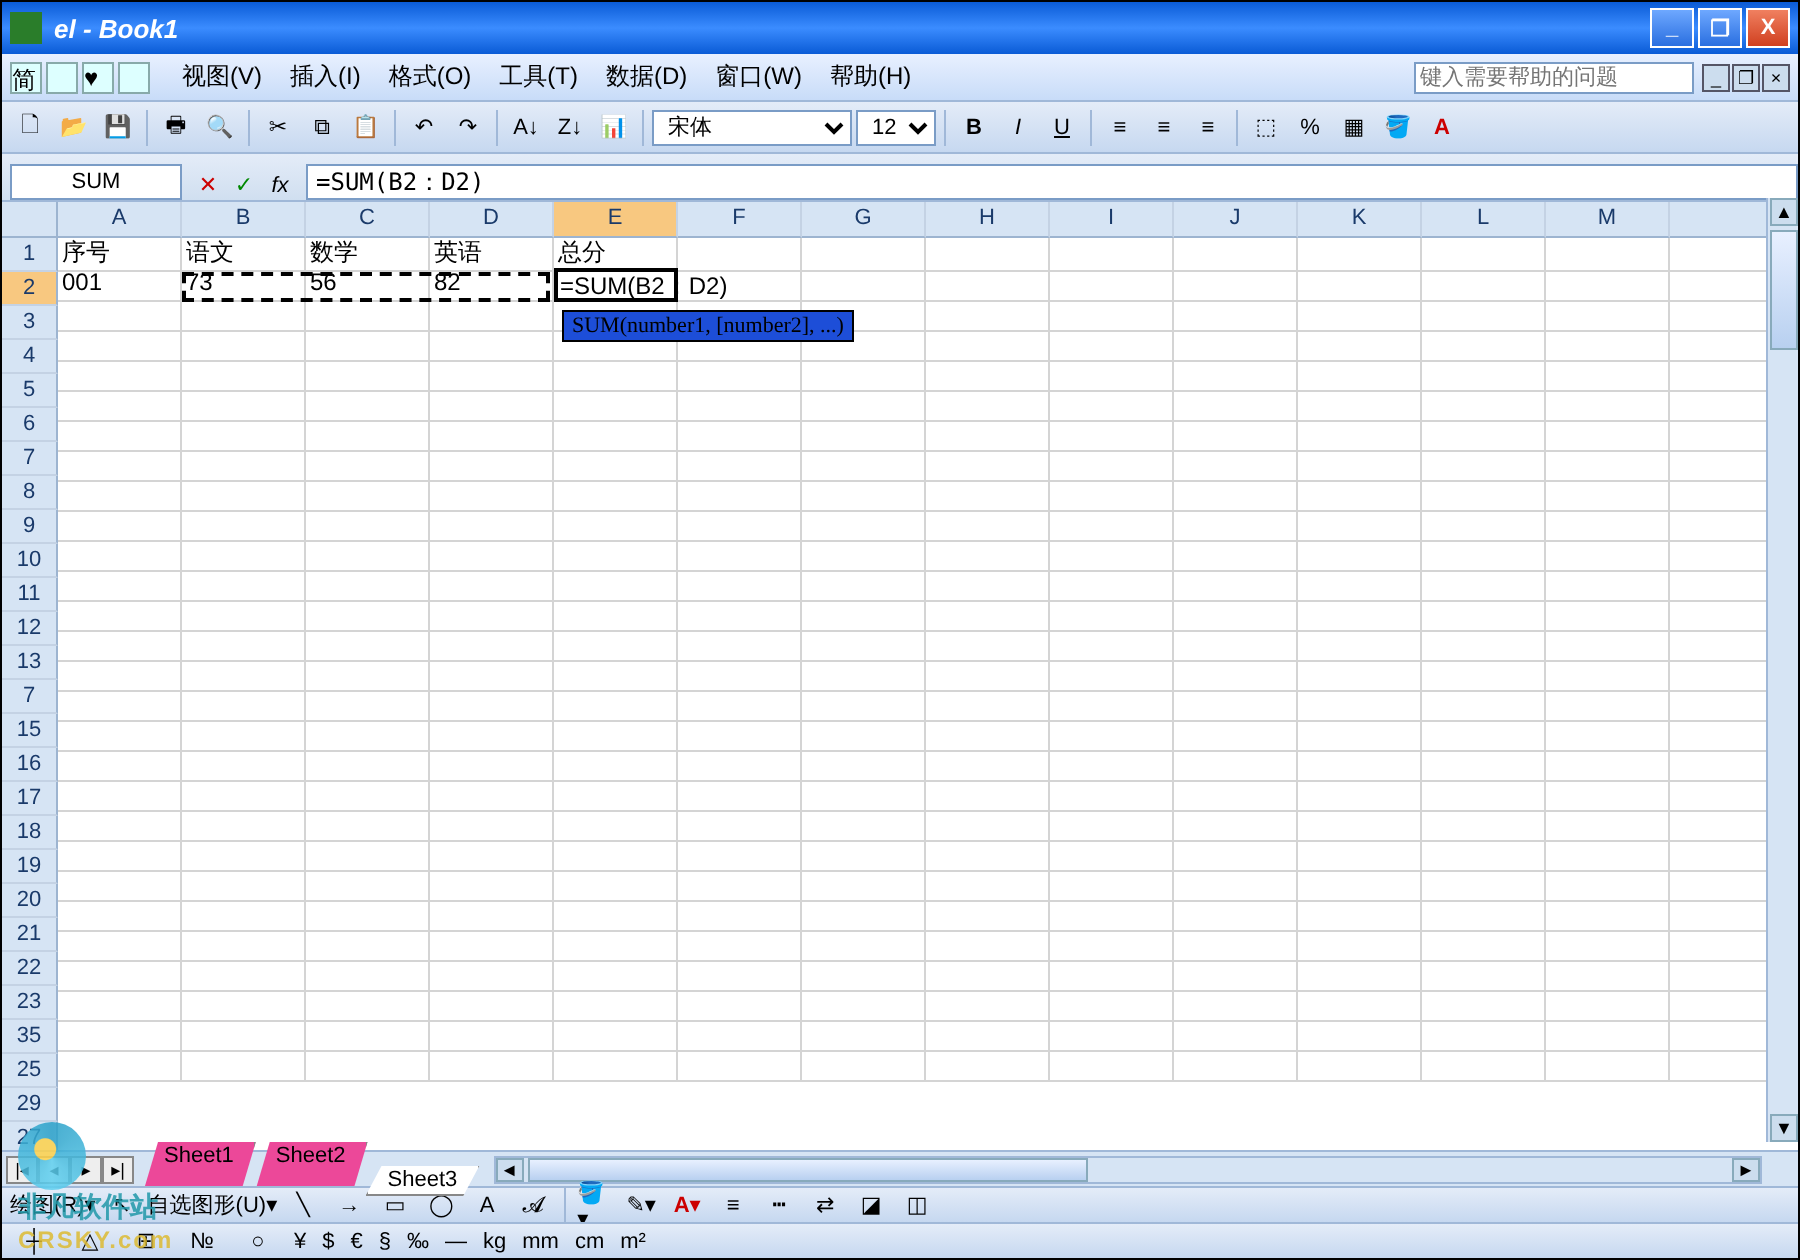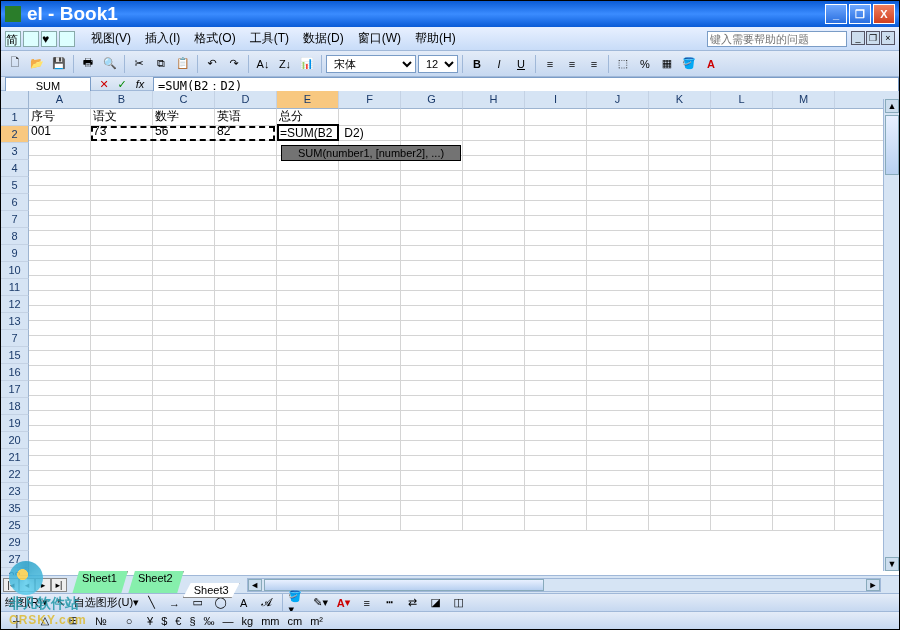--- a/index.html
+++ b/index.html
@@ -1,68 +1,68 @@
 <!DOCTYPE html>
 <html><head>
 <meta charset="utf-8">
 <style>
 * { box-sizing: border-box; margin: 0; padding: 0; }
 body { font-family: "SimSun", Arial, sans-serif; font-size: 12px; background: #fff; width: 900px; height: 630px; overflow: hidden; position: relative; border: 1px solid #000; }
 .titlebar { background: linear-gradient(to bottom, #0a5bd6 0%, #3b8cff 50%, #0a5bd6 100%); height: 26px; display: flex; align-items: center; color: #fff; padding: 0 4px; }
 .titlebar .icon { width: 16px; height: 16px; background: #2a7d2a; margin-right: 6px; }
-.titlebar .title { flex: 1; font-weight: bold; font-size: 19px; }
+.titlebar .title { flex: 1; font-weight: bold; font-size: 13px; font-style: italic; }
 .win-btns { display: flex; gap: 2px; }
 .win-btn { width: 22px; height: 20px; border: 1px solid #fff; display: flex; align-items: center; justify-content: center; font-size: 11px; font-weight: bold; }
 .win-btn.min, .win-btn.max { background: linear-gradient(#6ea8ff,#2a6fe0); color:#fff;}
 .win-btn.close { background: linear-gradient(#f08060,#d04020); color:#fff;}
 .menubar { background: linear-gradient(to bottom, #e8f0ff, #c8dcf8); height: 24px; display: flex; align-items: center; padding: 0 4px; border-bottom: 1px solid #a0b8d8; position: relative; }
 .menubar .shortcut { display:flex; gap:2px; align-items:center; }
 .menubar .sbtn { width:16px; height:16px; border:1px solid #8aa; background:#dff; }
 .menubar .menus { display: flex; gap: 2px; margin-left: 10px; }
 .menubar .menu { padding: 2px 6px; cursor: default; }
-.menubar .right { position:absolute; right:4px; display:flex; gap:4px; align-items:flex-start;}
+.menubar .right { position:absolute; right:4px; display:flex; gap:4px; align-items:center;}
 .menubar input.help { width: 140px; height: 16px; border: 1px solid #7a9cc6; font-size: 11px; padding: 0 2px; color:#888;}
 .menubar .mdi { display:flex; gap:1px;}
 .menubar .mdi div{ width:14px;height:14px;border:1px solid #556;background:#cde;font-size:9px;text-align:center;line-height:12px;}
 .toolbar { background: linear-gradient(to bottom, #e4ecf8, #c6d8f0); height: 26px; display: flex; align-items: center; padding: 0 4px; border-bottom: 1px solid #a0b8d8; gap: 2px; font-size:11px;}
 .tbtn { width: 20px; height: 20px; border: 1px solid transparent; display: flex; align-items: center; justify-content: center; }
 .tsep { width:1px; height:18px; background:#a0b8d8; margin:0 2px;}
 .font-sel { border:1px solid #7a9cc6; background:#fff; height:18px; font-size:11px; padding:0 3px;}
-.namebox-row { background: linear-gradient(to bottom, #e4ecf8, #d0dff0); height: 14px; display: flex; align-items: flex-start; border-bottom: 1px solid #a0b8d8; }
+.namebox-row { background: linear-gradient(to bottom, #e4ecf8, #d0dff0); height: 24px; display: flex; align-items: flex-end; border-bottom: 1px solid #a0b8d8; }
 .namebox { width: 86px; height: 18px; border: 1px solid #7a9cc6; background: #fff; margin-left: 4px; text-align: center; font-size: 11px; line-height: 16px; }
 .fx-btns { display:flex; gap:4px; margin:0 6px; align-items:center;}
 .fx-btn { width:14px; height:14px; font-size:11px; text-align:center; line-height:14px;}
 .fx-x { color:#c00;}
 .fx-v { color:#080;}
 .formula-bar { flex:1; height:18px; border:1px solid #7a9cc6; background:#fff; padding:0 4px; font-size:12px; line-height:16px; font-family: "SimSun", monospace;}
 .sheet-area { position: relative; height: 490px; display: flex; }
 .rowhdr-col { width: 28px; }
 .corner { width: 28px; height: 18px; background: #d6e4f4; border-right: 1px solid #9db4d0; border-bottom: 1px solid #9db4d0; }
 .rowhdr { width: 28px; height: 17px; background: #d6e4f4; border-right: 1px solid #9db4d0; border-bottom: 1px solid #c4d2e4; text-align: center; font-size: 11px; line-height: 16px; color: #1a3a6a; }
 .rowhdr.sel { background: #f8c880; }
 .grid-wrap { flex:1; position:relative; overflow:hidden;}
 .colhdrs { display:flex; height:18px; }
 .colhdr { width: 62px; height: 18px; background: #d6e4f4; border-right: 1px solid #c4d2e4; border-bottom: 1px solid #9db4d0; text-align:center; font-size:11px; line-height:16px; color:#1a3a6a;}
 .colhdr.sel { background: #f8c880; }
 .rows { }
 .row { display:flex; height:15px; }
 .cell { width: 62px; height: 17px; border-right: 1px solid #d4d4d4; border-bottom: 1px solid #d4d4d4; font-size: 12px; padding: 0 2px; line-height: 15px; overflow: visible; white-space: nowrap; font-family: "SimSun", Arial;}
 .cell.active { border: 2px solid #000; height:17px; padding:0 1px; position:relative; z-index:2;}
 .marquee { position:absolute; border:2px dashed #000; pointer-events:none; z-index:3;}
-.tooltip { position:absolute; background:#737373; border:1px solid #000; font-size:11px; padding:1px 16px; font-family:Liberation Sans, sans-serif; z-index:5;}
+.tooltip { position:absolute; background:#1d4ed8; border:1px solid #000; font-size:11px; padding:1px 4px; font-family:Liberation Serif, serif; z-index:5;}
 .vscroll { position:absolute; right:0; top:98px; width:16px; height:472px; background:#d6e4f4; border-left:1px solid #a0b8d8;}
 .vscroll .thumb{ position:absolute; top:16px; width:14px; left:1px; height:60px; background:linear-gradient(#e8f0ff,#b8d0f0); border:1px solid #8ab;}
 .vscroll .arr{ position:absolute; width:14px; height:14px; left:1px; background:#cde; border:1px solid #8ab; text-align:center; font-size:9px; line-height:12px;}
 .hscroll-row { position:absolute; bottom:36px; left:0; right:0; height:18px; background:#d6e4f4; border-top:1px solid #a0b8d8; display:flex; align-items:center;}
 .tab-nav { display:flex; margin-left:2px;}
 .tab-nav div{ width:16px; height:14px; border:1px solid #888; background:#eee; font-size:9px; text-align:center; line-height:12px;}
 .sheet-tabs { display:flex; margin-left:4px;}
 .sheet-tab { padding: 1px 10px; background:#fff; border:1px solid #888; border-top:none; font-size:11px; margin-right:-1px; position:relative; clip-path: polygon(8px 0, 100% 0, calc(100% - 8px) 100%, 0 100%);}
 .sheet-tab.active { background:#fff; font-weight:normal; z-index:1; border-bottom:1px solid #888;margin-top:12px;}
-.sheet-tab.inactive { background:#86efac;}
+.sheet-tab.inactive { background:#ec4899;}
 .hscroll { flex:1; height:14px; margin:0 18px 0 8px; background:#d6e4f4; position:relative; border:1px solid #a0b8d8;}
 .hscroll .arr{ position:absolute; width:14px;height:12px; background:#cde; border:1px solid #8ab; top:0; font-size:9px; text-align:center;}
 .hscroll .thumb{ position:absolute; left:16px; top:0; width:280px; height:12px; background:linear-gradient(#e8f0ff,#b8d0f0); border:1px solid #8ab;}
 .drawbar { position:absolute; bottom:18px; left:0; right:0; height:18px; background:linear-gradient(#e4ecf8,#c6d8f0); border-top:1px solid #a0b8d8; display:flex; align-items:center; padding:0 4px; gap:3px; font-size:11px;}
 .statusbar { position:absolute; bottom:0; left:0; right:0; height:18px; background:linear-gradient(#e4ecf8,#c6d8f0); border-top:1px solid #a0b8d8; display:flex; align-items:center; padding:0 6px; font-size:11px; gap:8px;}
 .watermark { position:absolute; left:8px; bottom:2px; z-index:100; opacity:0.85;}
 .watermark .wm1{ color:#29a; font-weight:bold; font-size:14px;}
 .watermark .wm2{ color:#db3; font-weight:bold; font-size:12px; letter-spacing:1px;}
 .wm-swirl { display:inline-block; width:34px; height:34px; border-radius:50%; background: radial-gradient(circle at 40% 40%, #ffd24a 0 18%, transparent 20%), conic-gradient(#2aa0c8, #5fd0f0, #2aa0c8); vertical-align:middle; margin-right:2px;}
 </style>
@@ -117,21 +117,21 @@
   <div class="tbtn">⧉</div>
   <div class="tbtn">📋</div>
   <div class="tsep"></div>
   <div class="tbtn">↶</div>
   <div class="tbtn">↷</div>
   <div class="tsep"></div>
   <div class="tbtn">A↓</div>
   <div class="tbtn">Z↓</div>
   <div class="tbtn">📊</div>
   <div class="tsep"></div>
-  <select class="font-sel" style="width:90px"><option>宋体</option></select>
+  <select class="font-sel" style="width:100px"><option>宋体</option></select>
   <select class="font-sel" style="width:40px"><option>12</option></select>
   <div class="tsep"></div>
   <div class="tbtn">
       <b>B</b>
     </div>
   <div class="tbtn">
       <i>I</i>
     </div>
   <div class="tbtn">
       <u>U</u>

